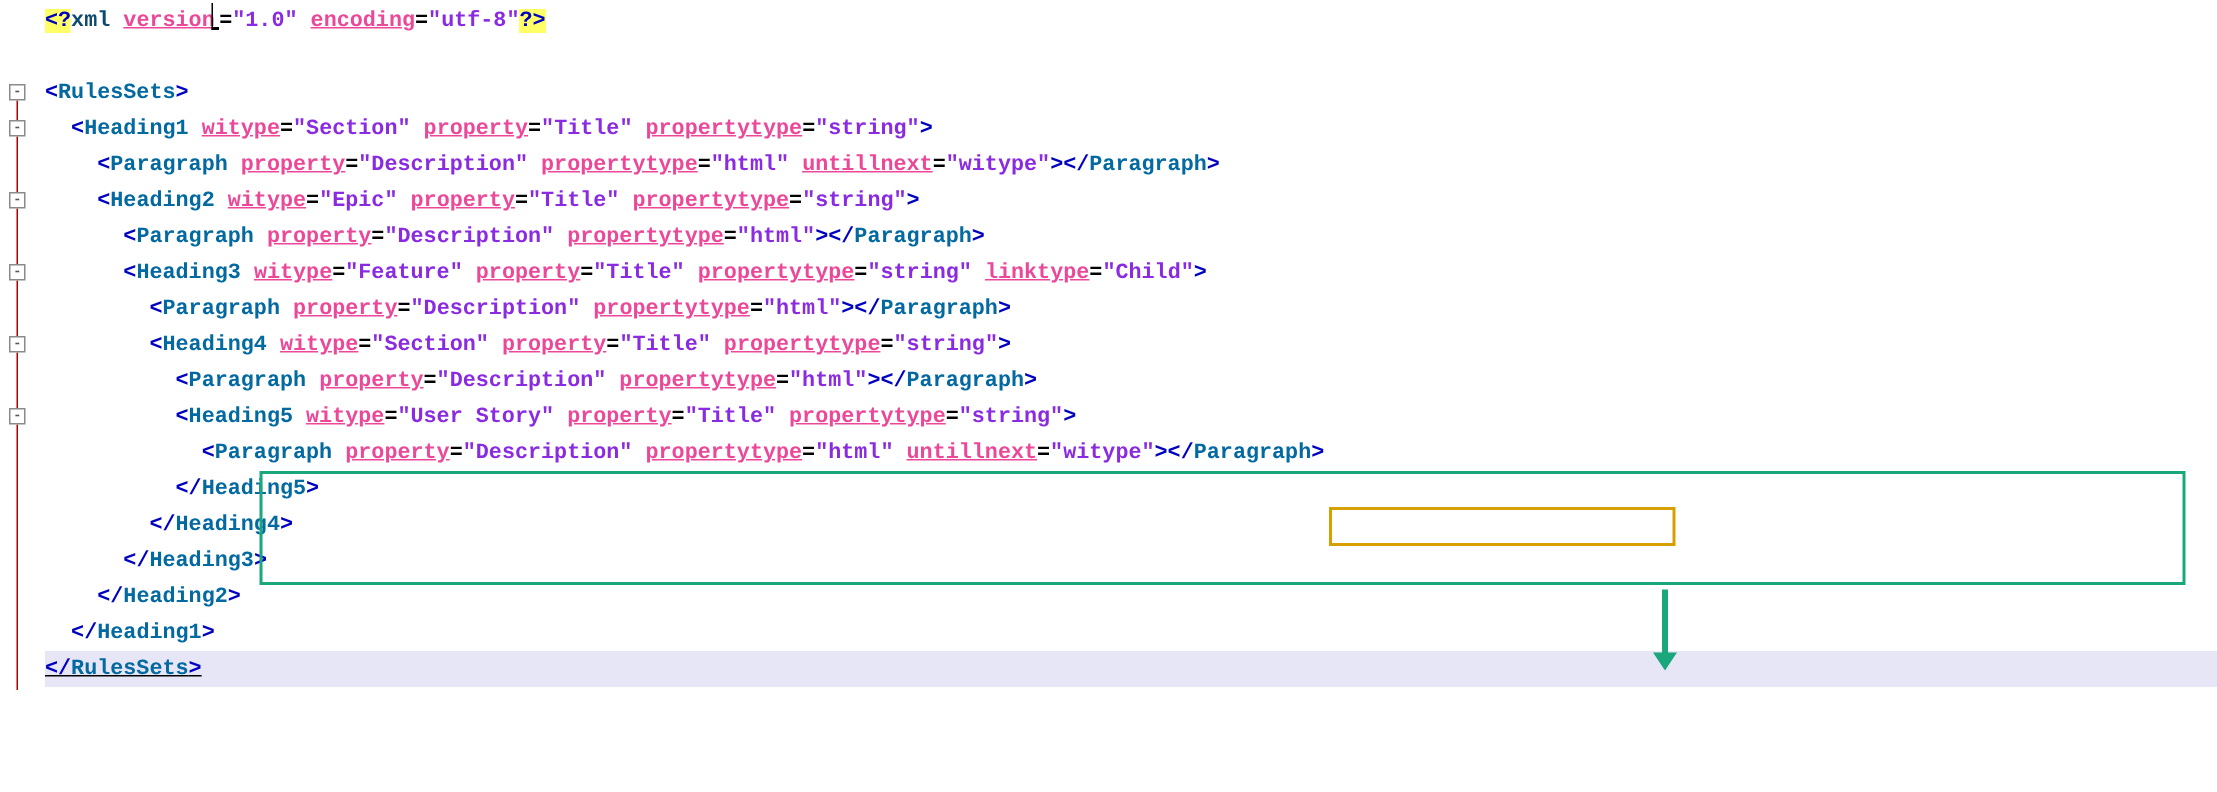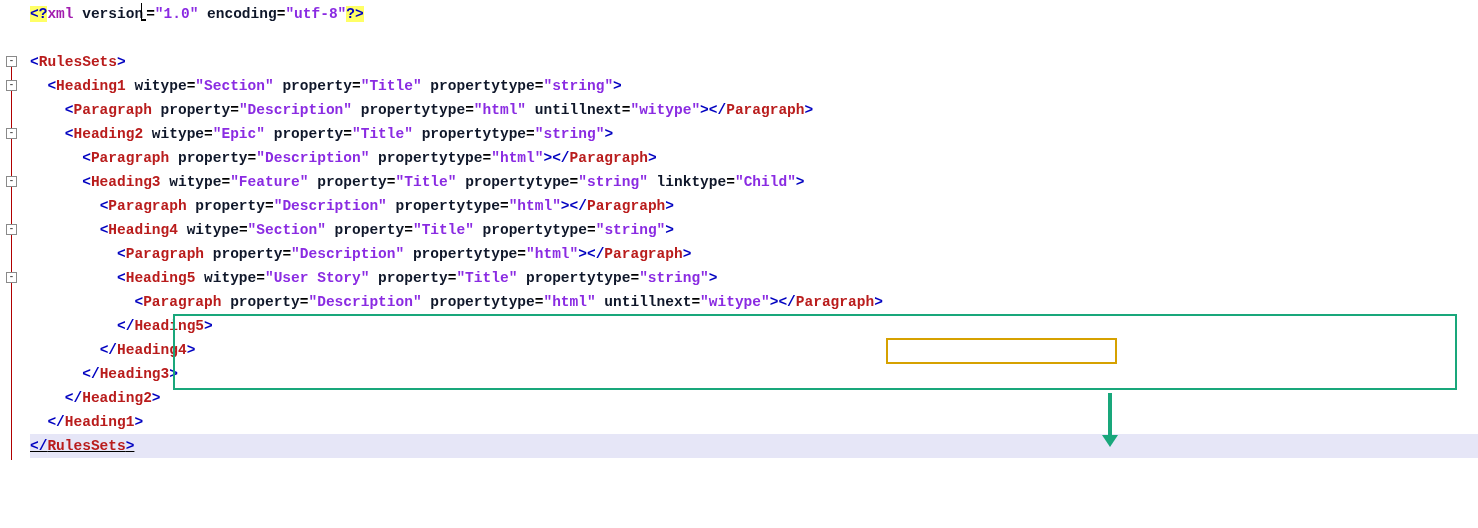--- a/index.html
+++ b/index.html
@@ -47,25 +47,25 @@
     padding: 2px 0 2px 6px;
     white-space: pre;
     position: relative;
   }
   .line {
     height: 24px;
     line-height: 24px;
     white-space: pre;
   }
   .t-br   { color: #0000c0; }       
-  .t-tag  { color: #b91c1c; }       
-  .t-attr { color: #0f172a; }       
+  .t-tag  { color: #0369a1; }       
+  .t-attr { color: #ec4899; text-decoration: underline; }       
   .t-eq   { color: #000; }          
   .t-str  { color: #8a2be2; }       
-  .t-xml  { color: #a21caf; }          
+  .t-xml  { color: #0c4a6e; }          
   .hl-y   { background: #ffff66; }  
   .current-line { background: #e6e6f7; text-decoration: underline; }
   .text-cursor {
     display: inline-block;
     width: 1px;
     height: 18px;
     vertical-align: -3px;
     border-bottom: 2px solid #000;
     border-left: 1px solid #000;
     padding-left:4px;

